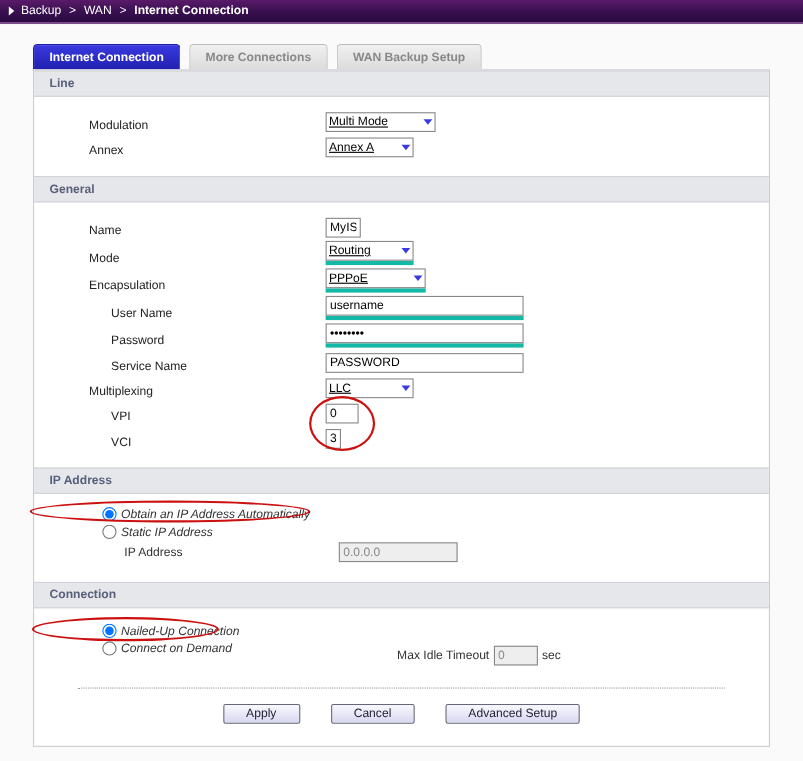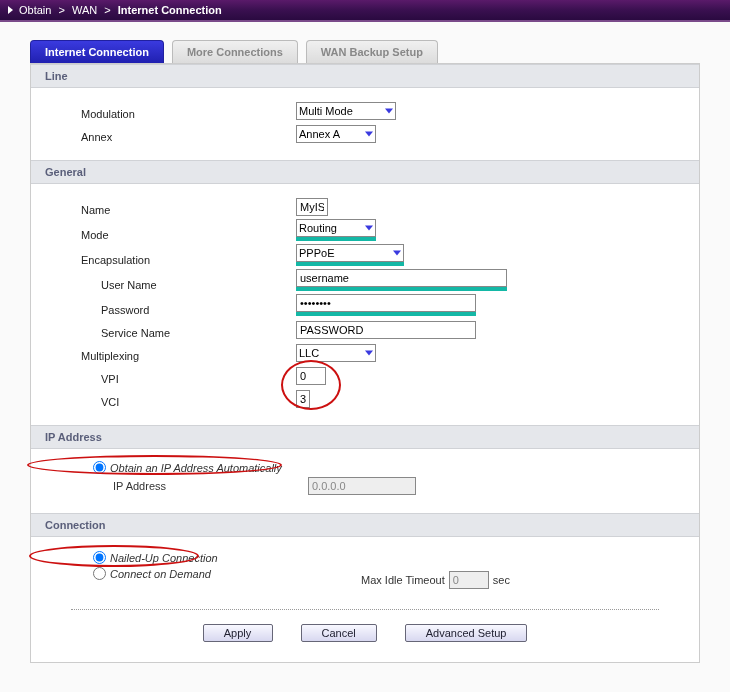--- a/index.html
+++ b/index.html
@@ -86,20 +86,21 @@
   }
   .label.indent { padding-left: 20px; }
   .field { flex: 0 0 auto; }
   select {
     font-size: 11px;
     background: #fff;
     border: 1px solid #888;
     height: 18px;
     min-width: 80px;
     padding: 0 2px;
+    text-decoration: underline;
   }
   .sel-wrap {
     display: inline-flex;
     align-items: center;
     position: relative;
   }
   .sel-wrap select {
     appearance: none;
     -webkit-appearance: none;
     padding-right: 18px;
@@ -177,21 +178,21 @@
     cursor: pointer;
     min-width: 70px;
     text-align:center;
   }
 </style>
 </head>
 <body>
 
 <div class="titlebar">
   <span class="caret"></span>
-  <span>Obtain</span>
+  <span>Backup</span>
   <span>&nbsp;&gt;&nbsp;</span>
   <span>WAN</span>
   <span>&nbsp;&gt;&nbsp;</span>
   <b>Internet Connection</b>
 </div>
 
 <div class="content-wrap">
   <div class="tabs">
     <div class="tab active">Internet Connection</div>
     <div class="tab">More Connections</div>
@@ -240,30 +241,30 @@
               <option>Routing</option>
             </select>
             <span class="drop"></span>
           </span>
         </div>
       </div>
       <div class="row">
         <div class="label">Encapsulation</div>
         <div class="field">
           <span class="sel-wrap underline-red">
-            <select style="width:108px">
+            <select style="width:91px">
               <option>PPPoE</option>
             </select>
             <span class="drop"></span>
           </span>
         </div>
       </div>
       <div class="row">
         <div class="label indent">User Name</div>
-        <div class="field"><span class="underline-red" style="display:inline-block"><input type="text" style="width: 211px;" value="username"></span></div>
+        <div class="field"><span class="underline-red" style="display:inline-block"><input type="text" style="width: 180px;" value="username"></span></div>
       </div>
       <div class="row">
         <div class="label indent">Password</div>
         <div class="field"><span class="underline-red" style="display:inline-block"><input type="password" style="width: 180px;" value="password"></span></div>
       </div>
       <div class="row">
         <div class="label indent">Service Name</div>
         <div class="field"><input type="text" style="width: 180px;" value="PASSWORD"></div>
       </div>
       <div class="row">
@@ -288,20 +289,24 @@
         </div>
         <span class="ellipse" style="left:200px; top:-5px; width:60px; height:50px;"></span>
       </div>
     </div>
 
     <div class="section-header">IP Address</div>
     <div class="section-body rel">
       <div class="radio-row">
         <input type="radio" name="ip" checked="" style="">
         <span class="radio-label">Obtain an IP Address Automatically</span>
+      </div>
+      <div class="radio-row">
+        <input type="radio" name="ip" style="">
+        <span class="radio-label">Static IP Address</span>
       </div>
       <div class="subrow">
         <div class="sublabel">IP Address</div>
         <input type="text" style="width: 108px;" disabled="" value="0.0.0.0">
       </div>
       <span class="ellipse" style="left:-4px; top:6px; width:255px; height:20px;"></span>
     </div>
 
     <div class="section-header">Connection</div>
     <div class="conn-body rel">

